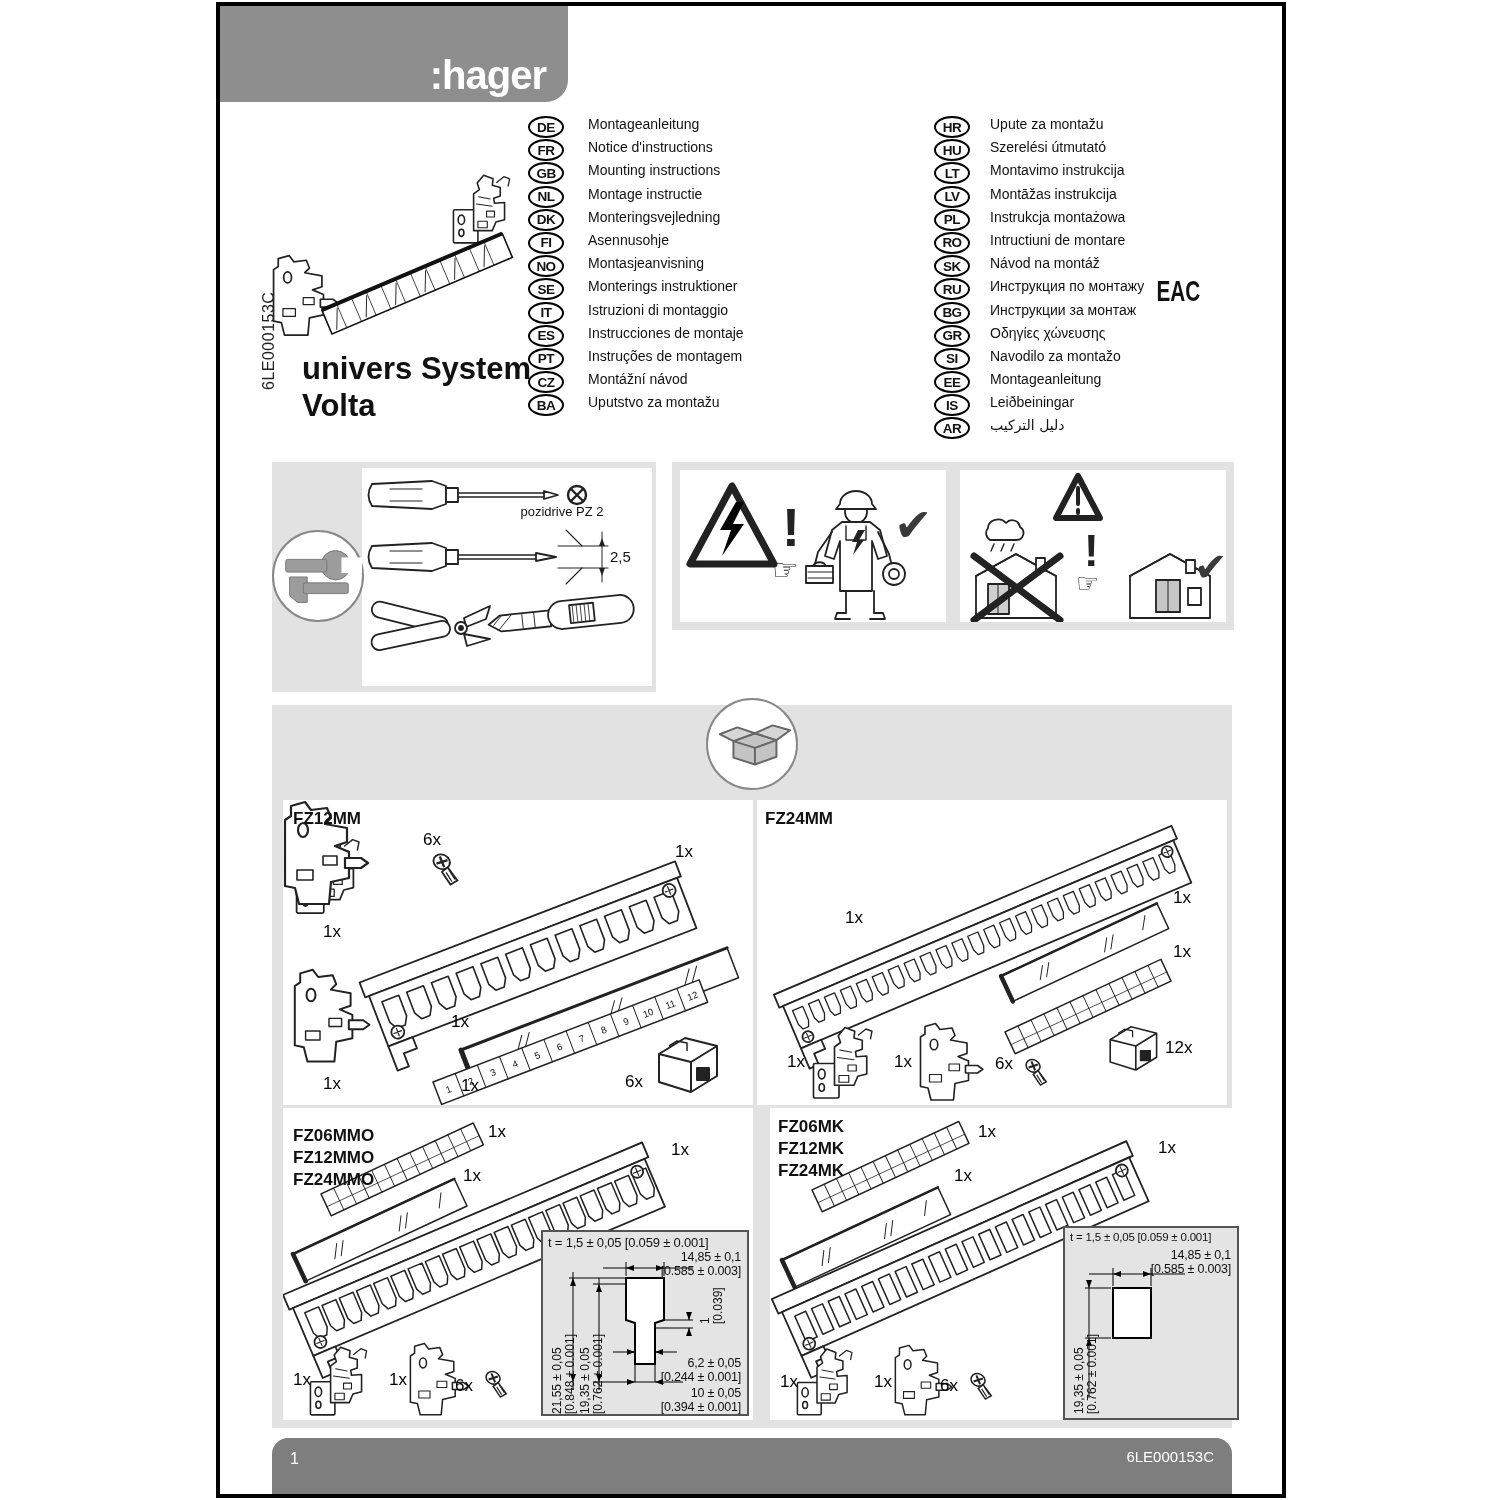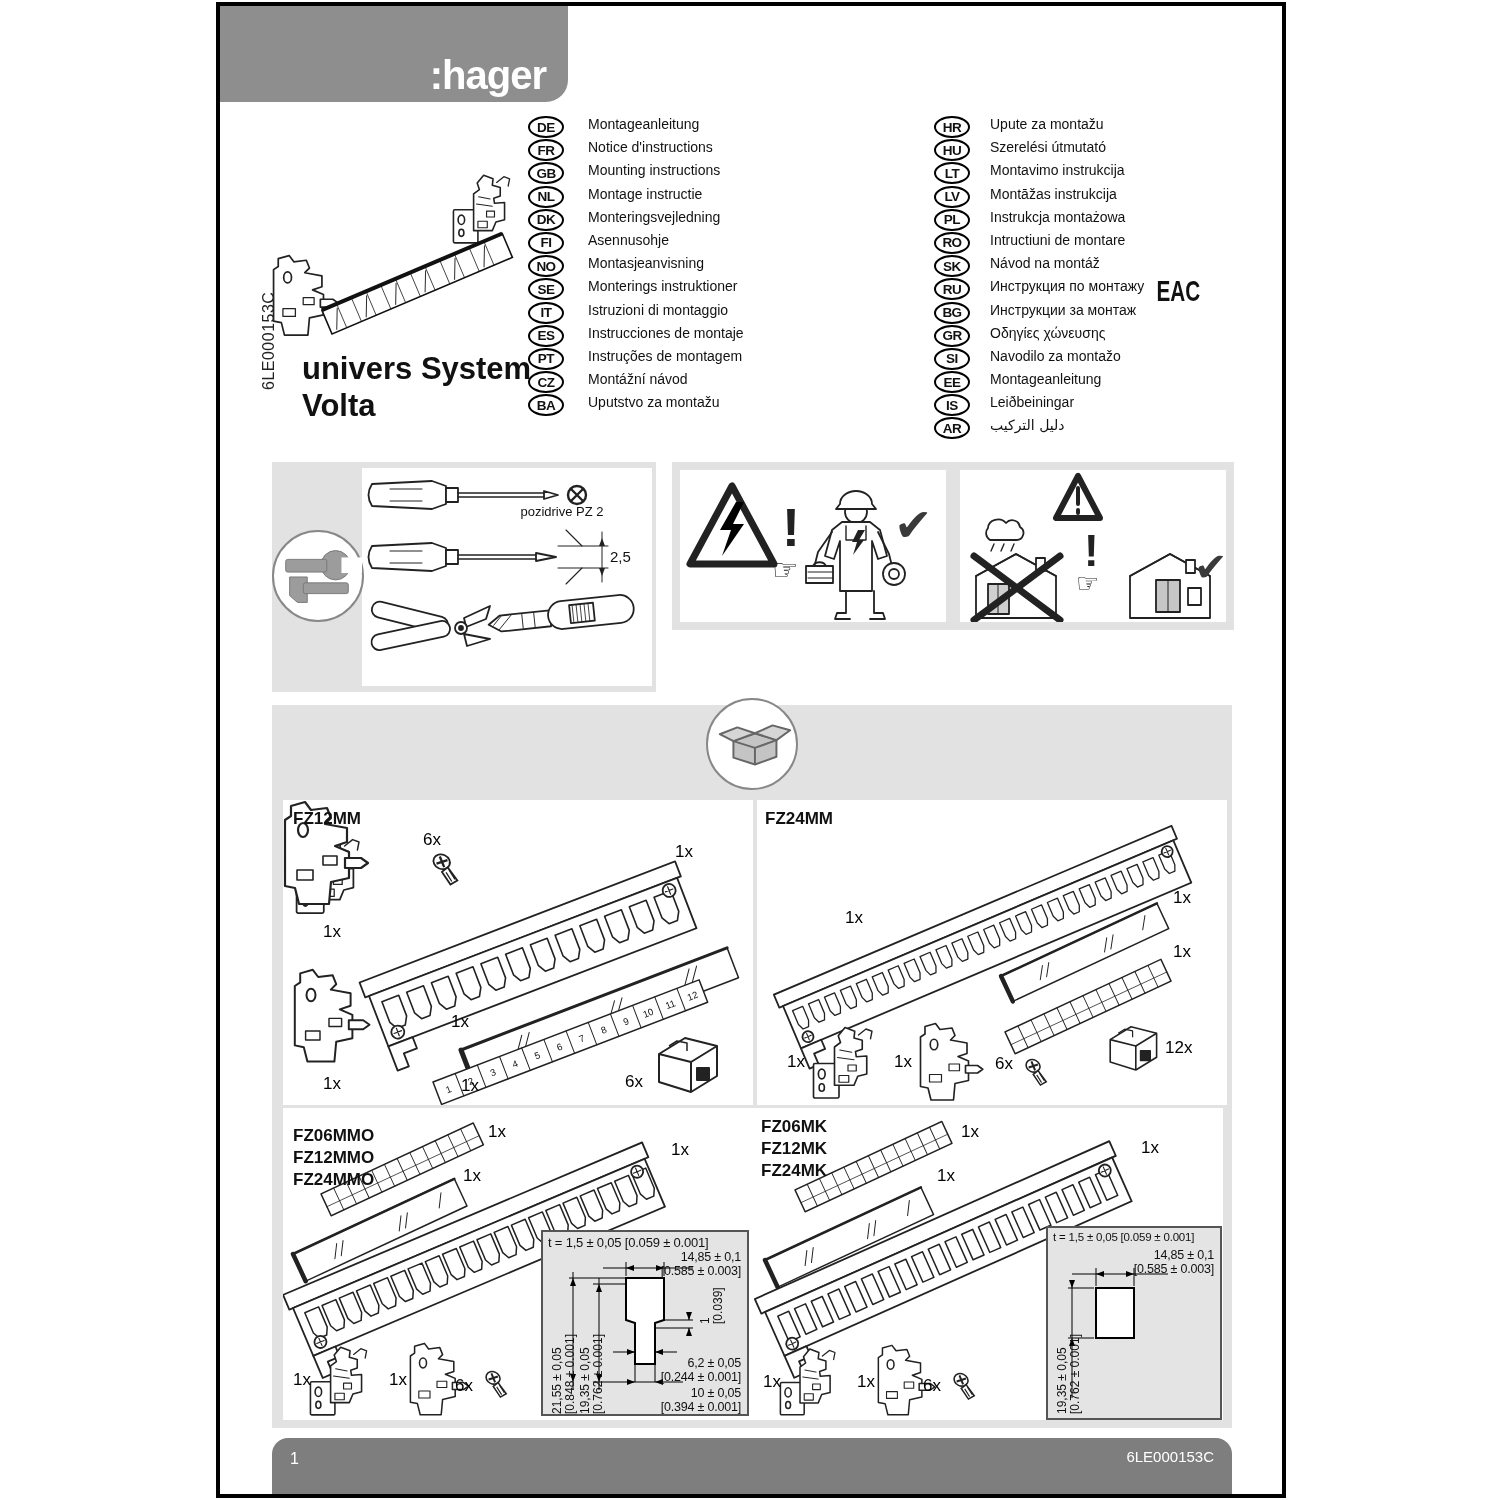--- a/index.html
+++ b/index.html
@@ -556,21 +556,21 @@
         <div class="l">19,35 ± 0,05</div>
         <div class="l">[0.762 ± 0.001]</div>
       </div>
       <div class="rot" style="left:156px;top:92px">
         <div class="l">1</div>
         <div class="l">[0.039]</div>
       </div>
     </div>
   </div>
 
-  <div class="white" style="left:533px;top:1102px;width:470px;height:312px">
+  <div class="white" style="left:550px;top:1102px;width:470px;height:312px">
     <svg class="a" style="left:0;top:0" width="470" height="312" viewBox="0 0 470 312">
       <g class="lineart">
         <g transform="translate(42,82) rotate(-25)">
           <rect x="0" y="0" width="162" height="24" stroke-width="1.5"></rect>
           <path d="M13.5,0 V24 M27,0 V24 M40.5,0 V24 M54,0 V24 M67.5,0 V24 M81,0 V24 M94.5,0 V24 M108,0 V24 M121.5,0 V24 M135,0 V24 M148.5,0 V24" stroke-width="0.9"></path>
           <path d="M0,14 H162" stroke-width="0.7"></path>
         </g>
         <g transform="translate(12,152) rotate(-25)">
           <rect x="0" y="0" width="172" height="30" stroke-width="1.5"></rect>
           <path d="M0,0 V30" stroke-width="4.5"></path>

